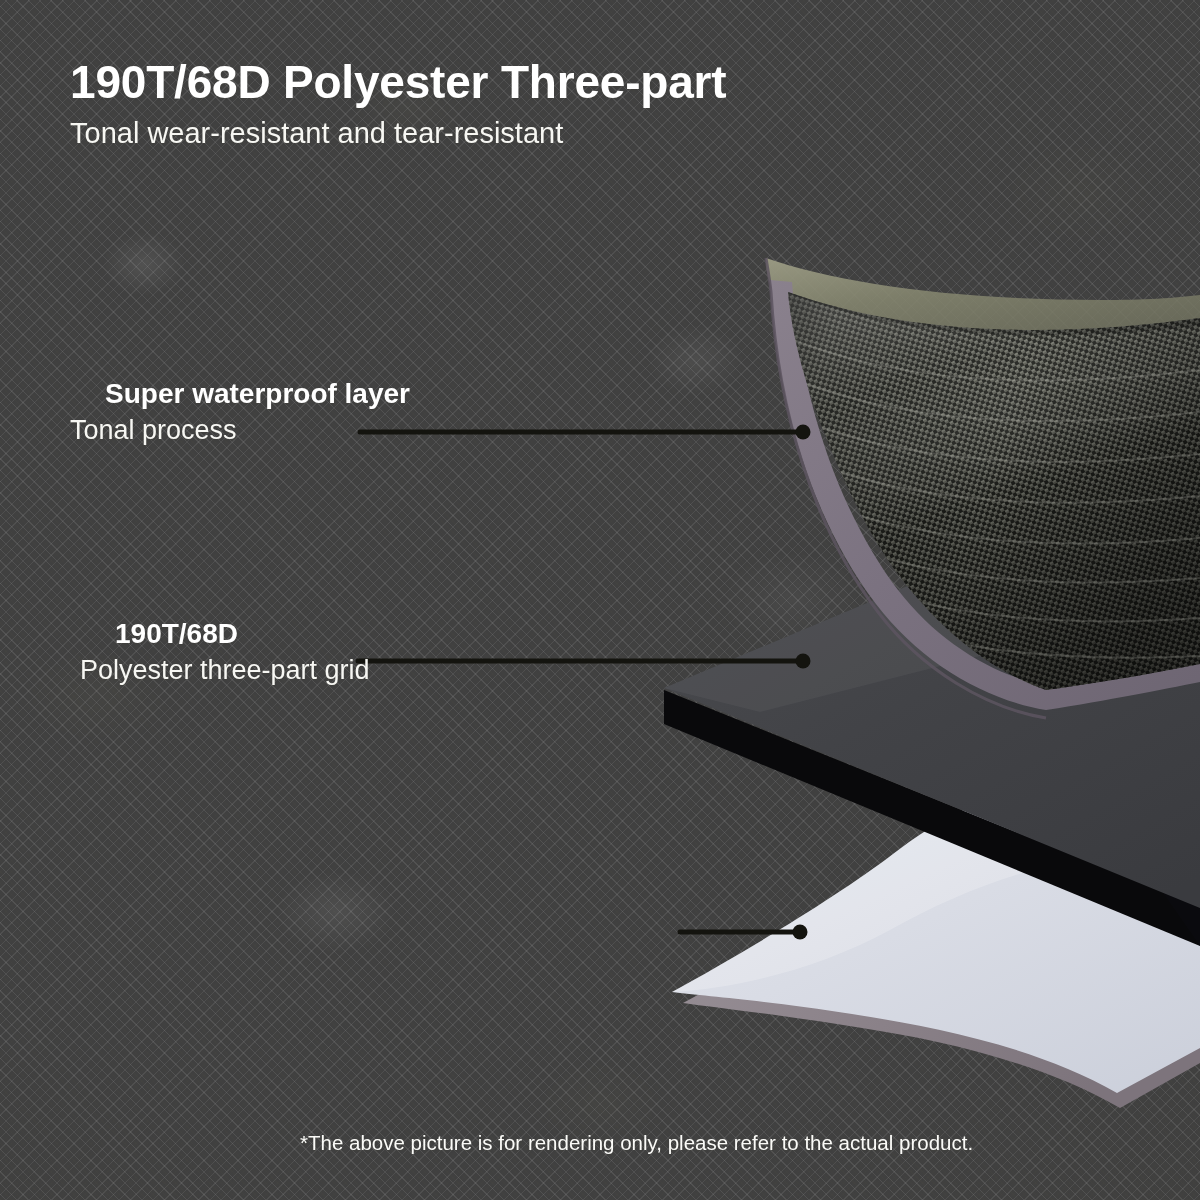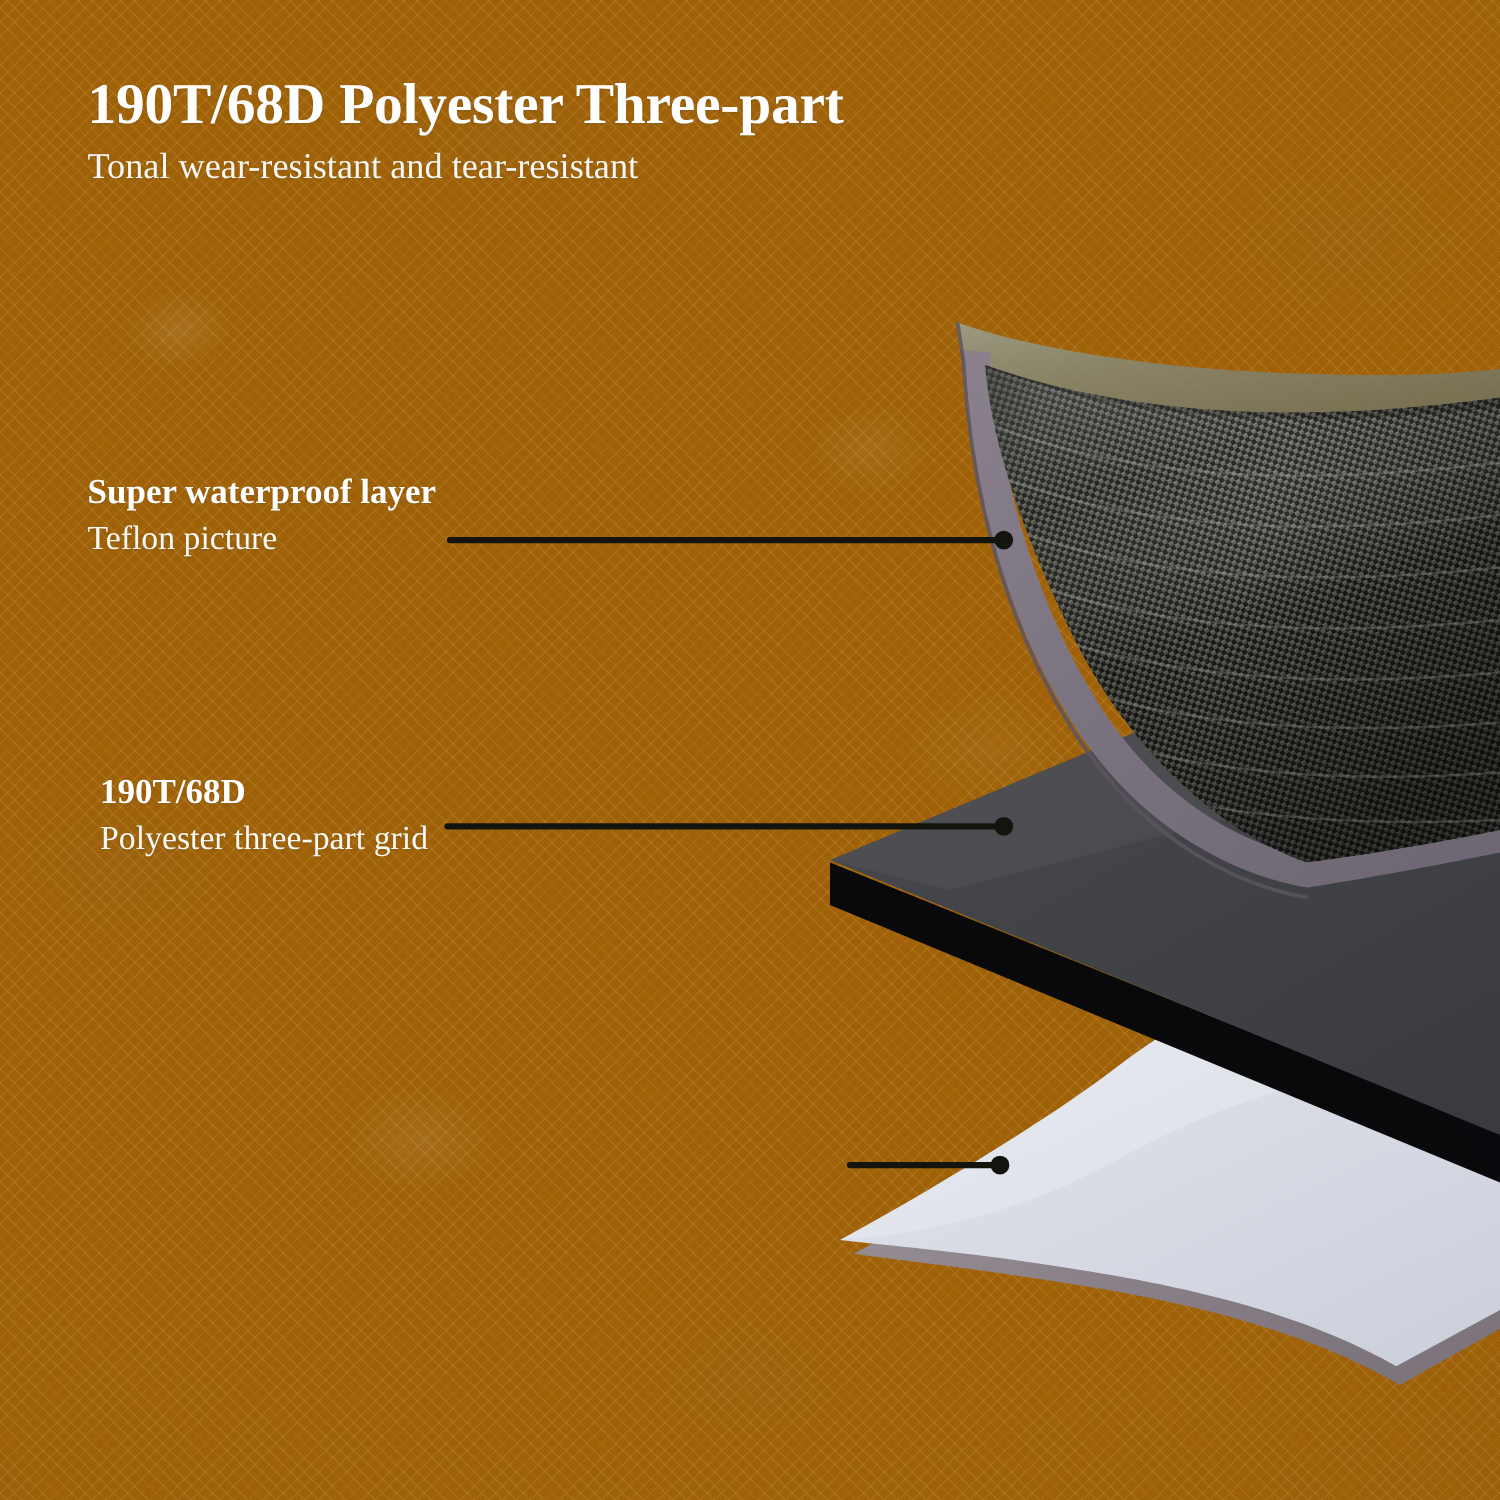--- a/index.html
+++ b/index.html
@@ -8,22 +8,22 @@
     padding: 0;
     background: #8e8f7c;
   }
   * { box-sizing: border-box; }
 
   .canvas {
     position: relative;
     width: 1200px;
     height: 1200px;
     overflow: hidden;
-    background-color: #a16207;
-    font-family: Liberation Serif, serif;
+    background-color: #404040;
+    font-family: Liberation Sans, sans-serif;
     -webkit-font-smoothing: antialiased;
   }
 
   
   .bg-base {
     position: absolute;
     inset: 0;
     background:
       radial-gradient(120% 95% at 18% 12%, #babb a6 0%, rgba(0,0,0,0) 60%),
       linear-gradient(160deg, #b9baa5 0%, #b3b49f 38%, #adae98 72%, #a9aa94 100%);
@@ -95,20 +95,21 @@
   }
 
   .callout { position: absolute; }
   .callout-title {
     font-size: 28px;
     font-weight: 700;
     color: #ffffff;
     line-height: 1.12;
     white-space: nowrap;
     text-shadow: 0 1px 2px rgba(60,58,44,.22);
+    margin-left: 35px;
   }
   .callout-sub {
     margin-top: 6px;
     font-size: 27px;
     font-weight: 400;
     color: #f7f7f3;
     line-height: 1.12;
     white-space: nowrap;
     text-shadow: 0 1px 2px rgba(60,58,44,.20);
   }
@@ -322,24 +323,25 @@
 
   <div class="text-layer">
 
     <div class="heading-block">
       <div class="heading-title">190T/68D Polyester Three-part</div>
       <div class="heading-sub">Tonal wear-resistant and tear-resistant</div>
     </div>
 
     <div class="callout" id="callout-1">
       <div class="callout-title">Super waterproof layer</div>
-      <div class="callout-sub">Teflon picture</div>
+      <div class="callout-sub">Tonal process</div>
     </div>
 
     <div class="callout" id="callout-2">
       <div class="callout-title">190T/68D</div>
       <div class="callout-sub">Polyester three-part grid</div>
     </div>
 
 
+    <div class="footnote">*The above picture is for rendering only, please refer to the actual product.</div>
   </div>
 
 </div>
 
 </body></html>

